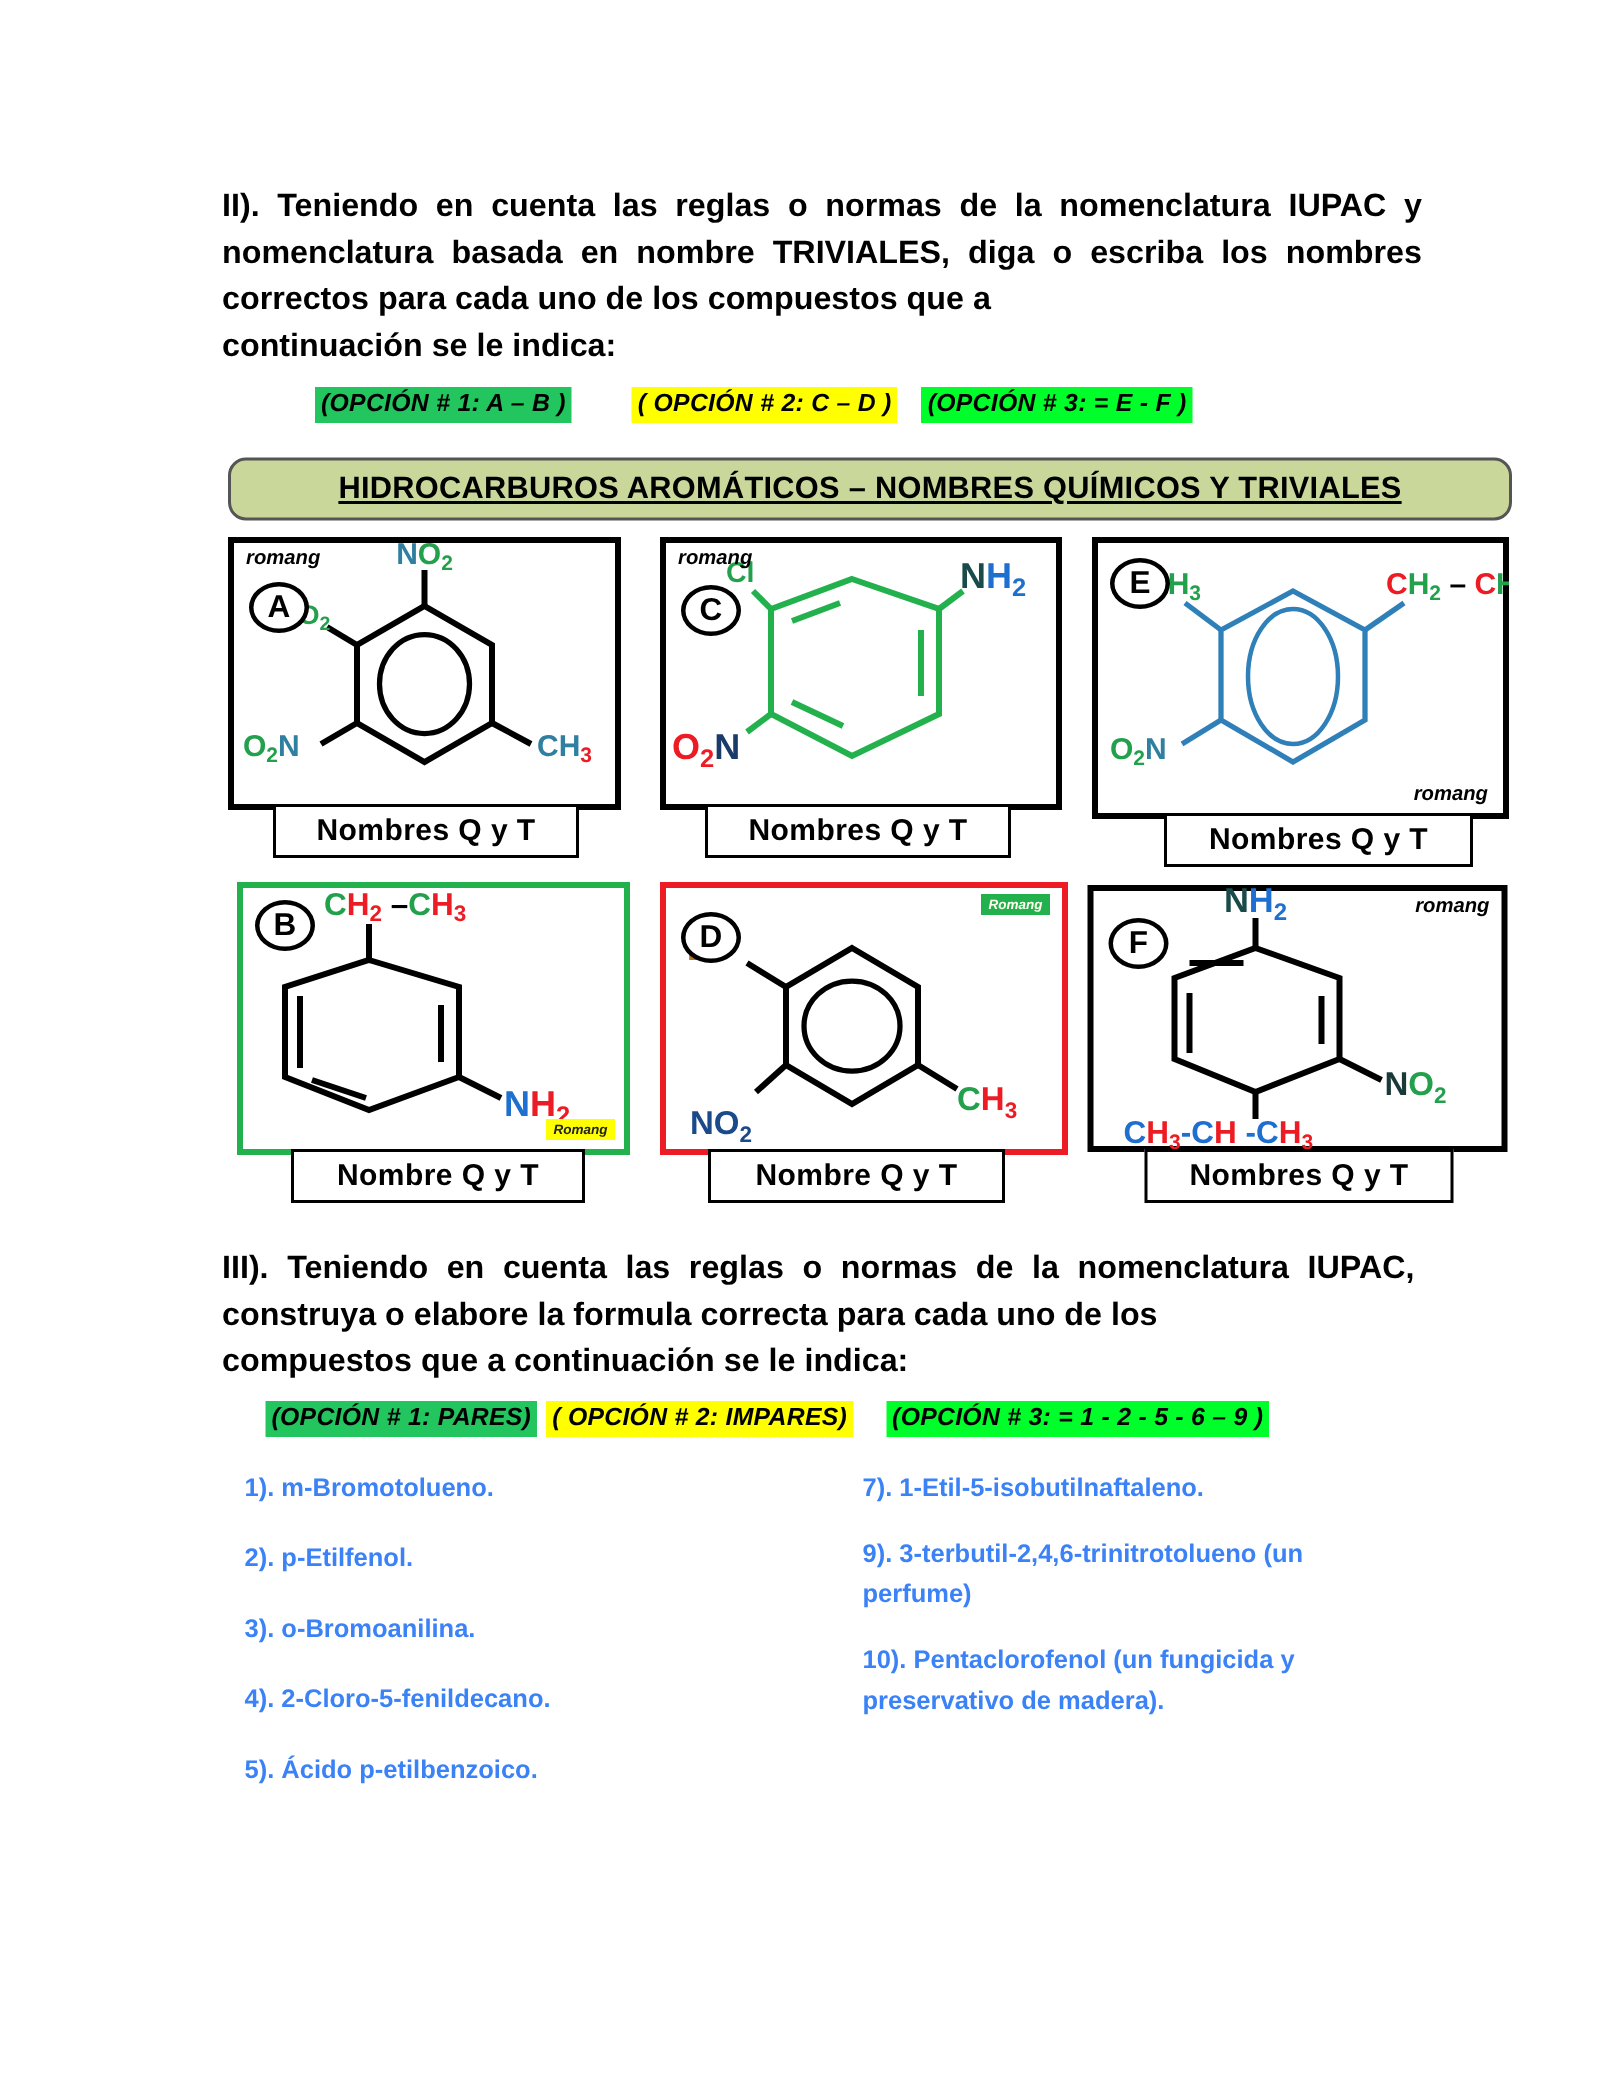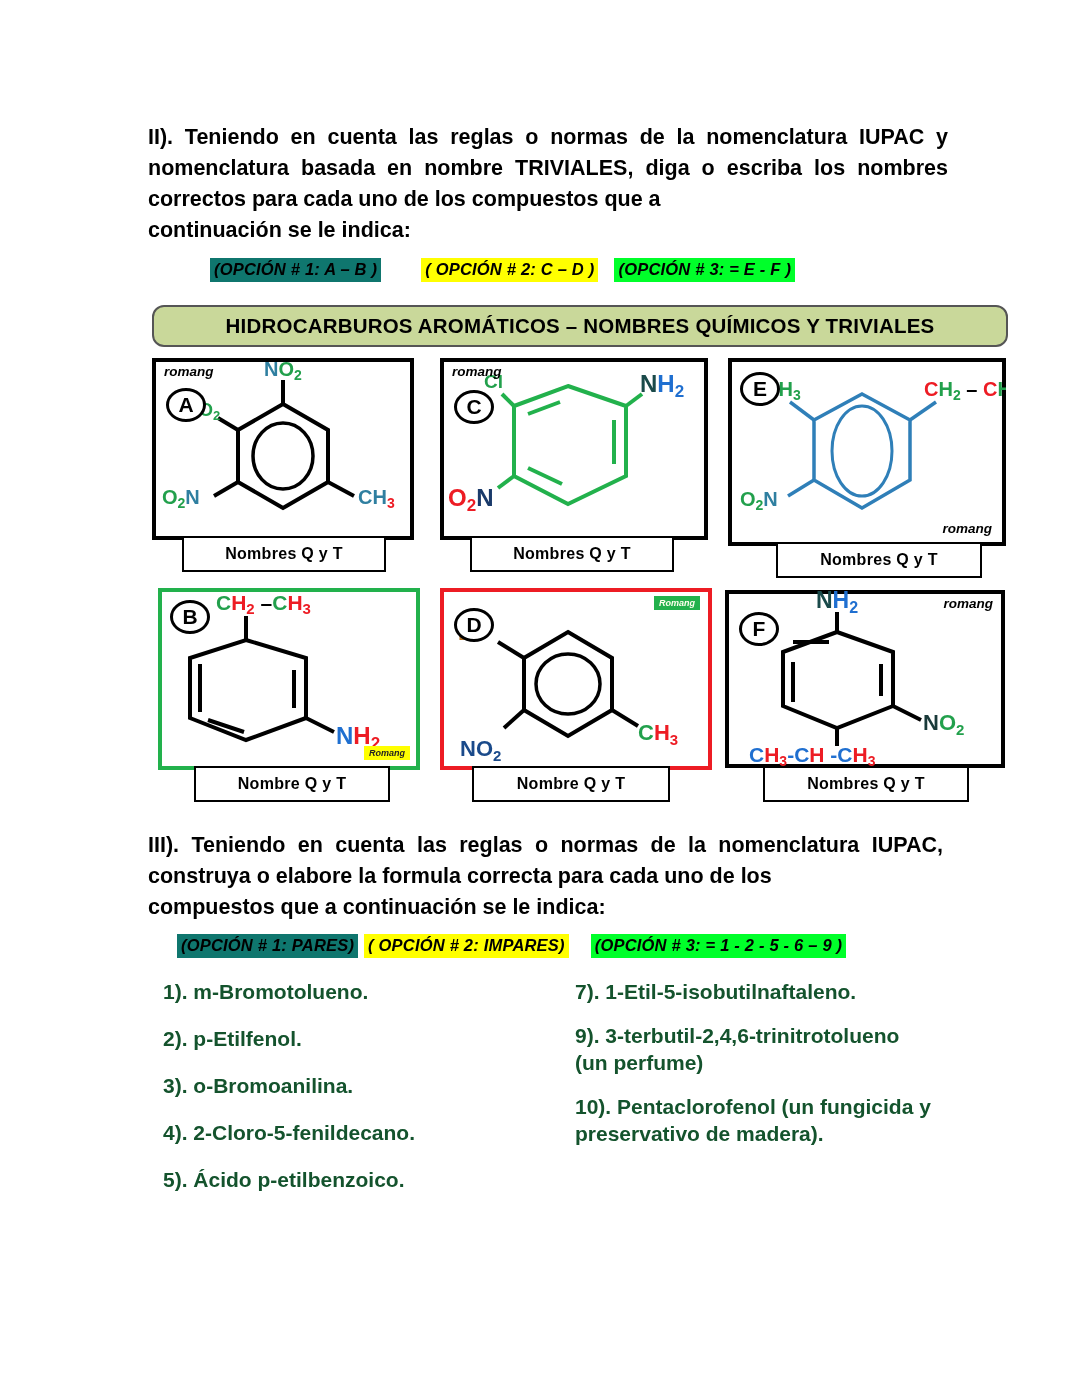--- a/index.html
+++ b/index.html
@@ -32,39 +32,40 @@
   .optrow.r2{left:165px;top:934px;padding-left:12px;}
   .opt{
     font-size:16.5px;
     font-style:italic;
     font-weight:bold;
     padding:2px 4px 3px 4px;
     white-space:nowrap;
     letter-spacing:.2px;
     color:#000;
   }
-  .opt.cyan{background:#0f766e;}
+  .opt.cyan{background:#22c55e;}
   .opt.yellow{background:#ffff00;}
   .opt.green{background:#00ff2a;}
   .r1 .gap1{width:40px;}
   .r1 .gap2{width:16px;}
   .r2 .gap1{width:6px;}
   .r2 .gap2{width:22px;}
 
   
   .banner{
     position:absolute;left:152px;top:305px;
     width:856px;height:42px;
     background:#c9d89a;
     border:2px solid #555;
     border-radius:12px;
     box-sizing:border-box;
     display:flex;align-items:center;justify-content:center;
     font-size:20.5px;font-weight:bold;letter-spacing:.2px;
     color:#000;
+    text-decoration:underline;
   }
 
   
   .grid{position:absolute;left:0;top:0;width:1080px;height:1397px;}
   .card{position:absolute;box-sizing:border-box;background:#fff;}
   .card .frame{
     position:absolute;left:0;top:0;right:0;bottom:0;
     border:4px solid #000;box-sizing:border-box;background:#fff;
   }
   .card.border-green .frame{border-color:#22b14c;}
@@ -91,30 +92,30 @@
   }
   .wmbadge.yellow{background:#ffff00;}
   .wmbadge.green{background:#22b14c;color:#ffe;}
 
   .caption{
     position:absolute;
     border:2.5px solid #000;
     background:#fff;
     box-sizing:border-box;
     display:flex;align-items:center;justify-content:center;
-    font-size:16px;font-weight:bold;color:#000;
+    font-size:20px;font-weight:bold;color:#000;
     letter-spacing:.3px;
     z-index:7;
   }
 
   .svgwrap{position:absolute;left:0;top:0;width:100%;height:100%;z-index:4;}
   .svgwrap svg{display:block;width:100%;height:100%;}
 
   
-  .list{position:absolute;font-size:21px;font-weight:bold;color:#14532d;}
+  .list{position:absolute;font-size:17px;font-weight:bold;color:#3b82f6;}
   .list.left{left:163px;top:978px;width:370px;}
   .list.right{left:575px;top:978px;width:360px;}
   .li{margin-bottom:20px;line-height:27px;}
   .list.right .li{margin-bottom:17px;}
 </style>
 </head>
 <body>
 
 <div class="page">
 

